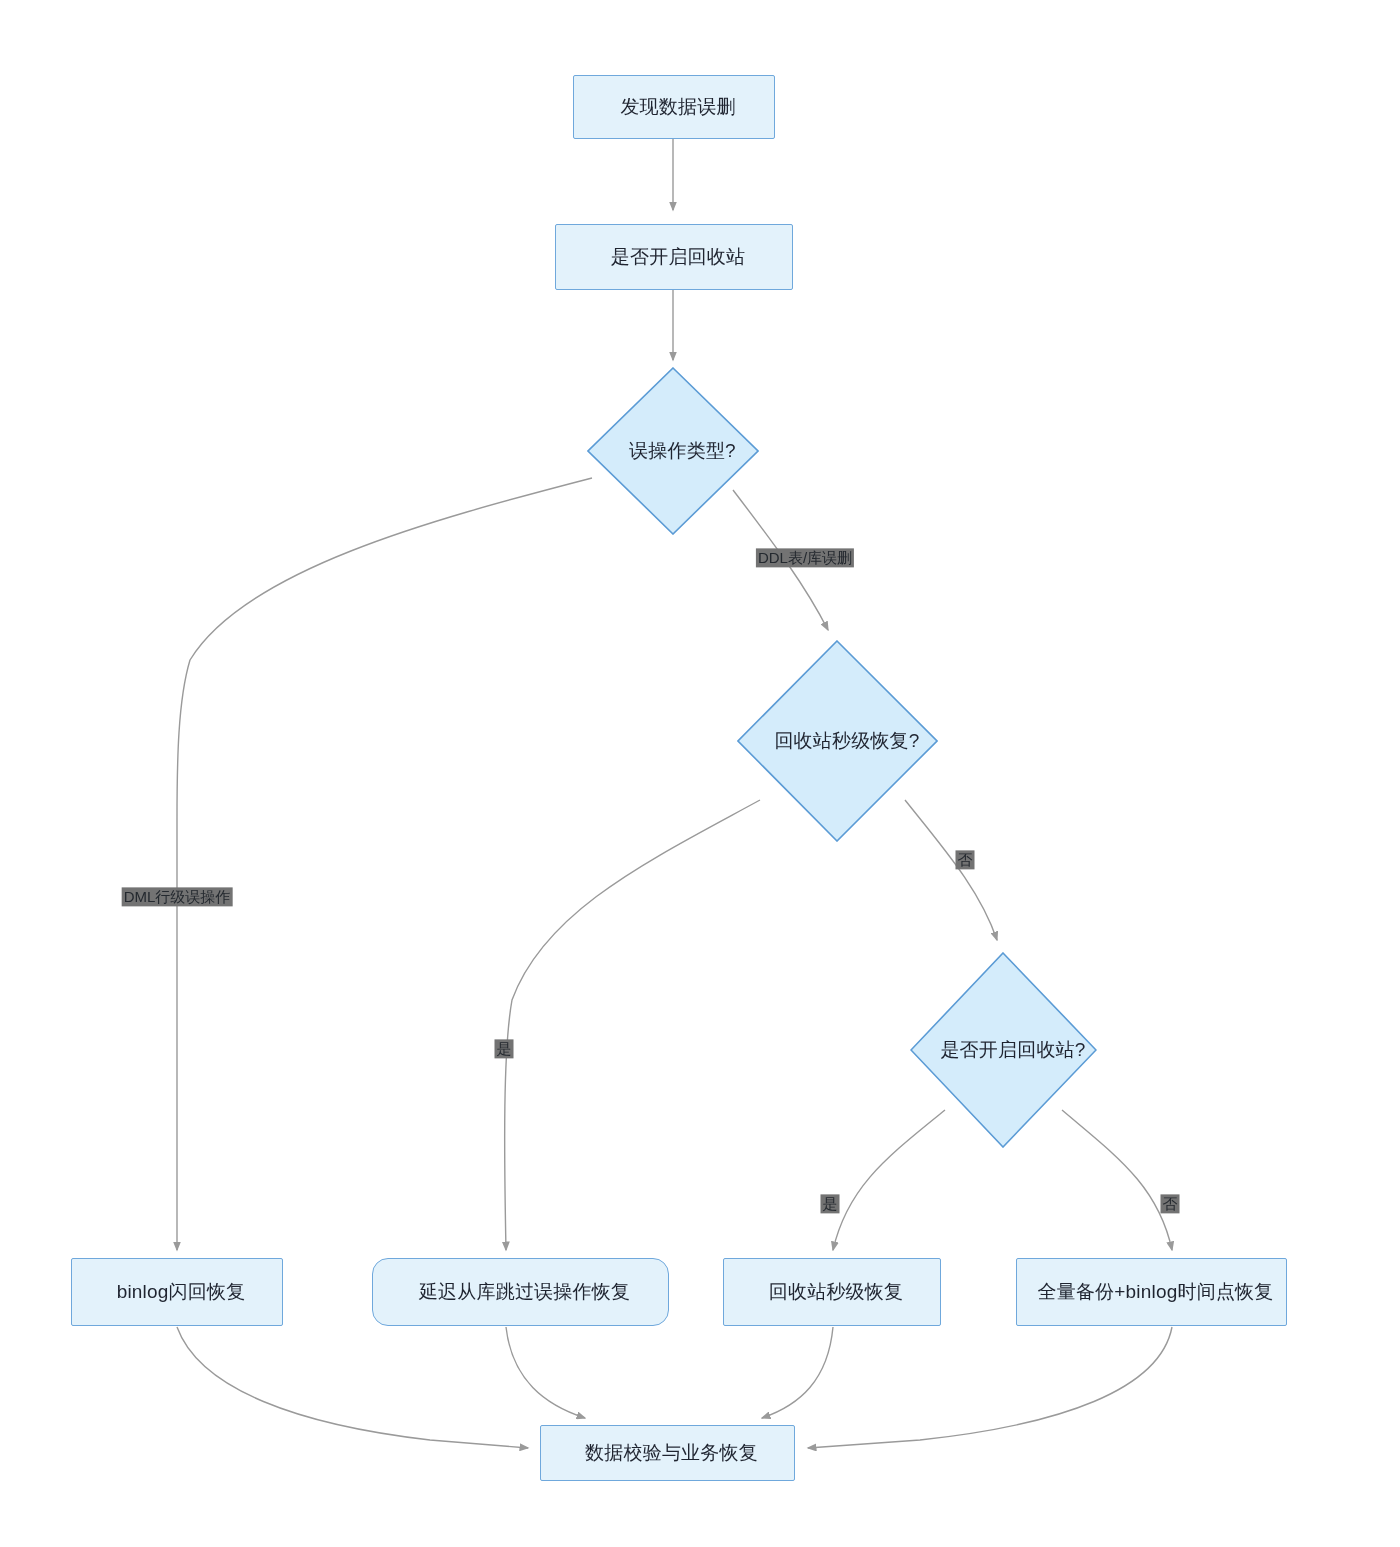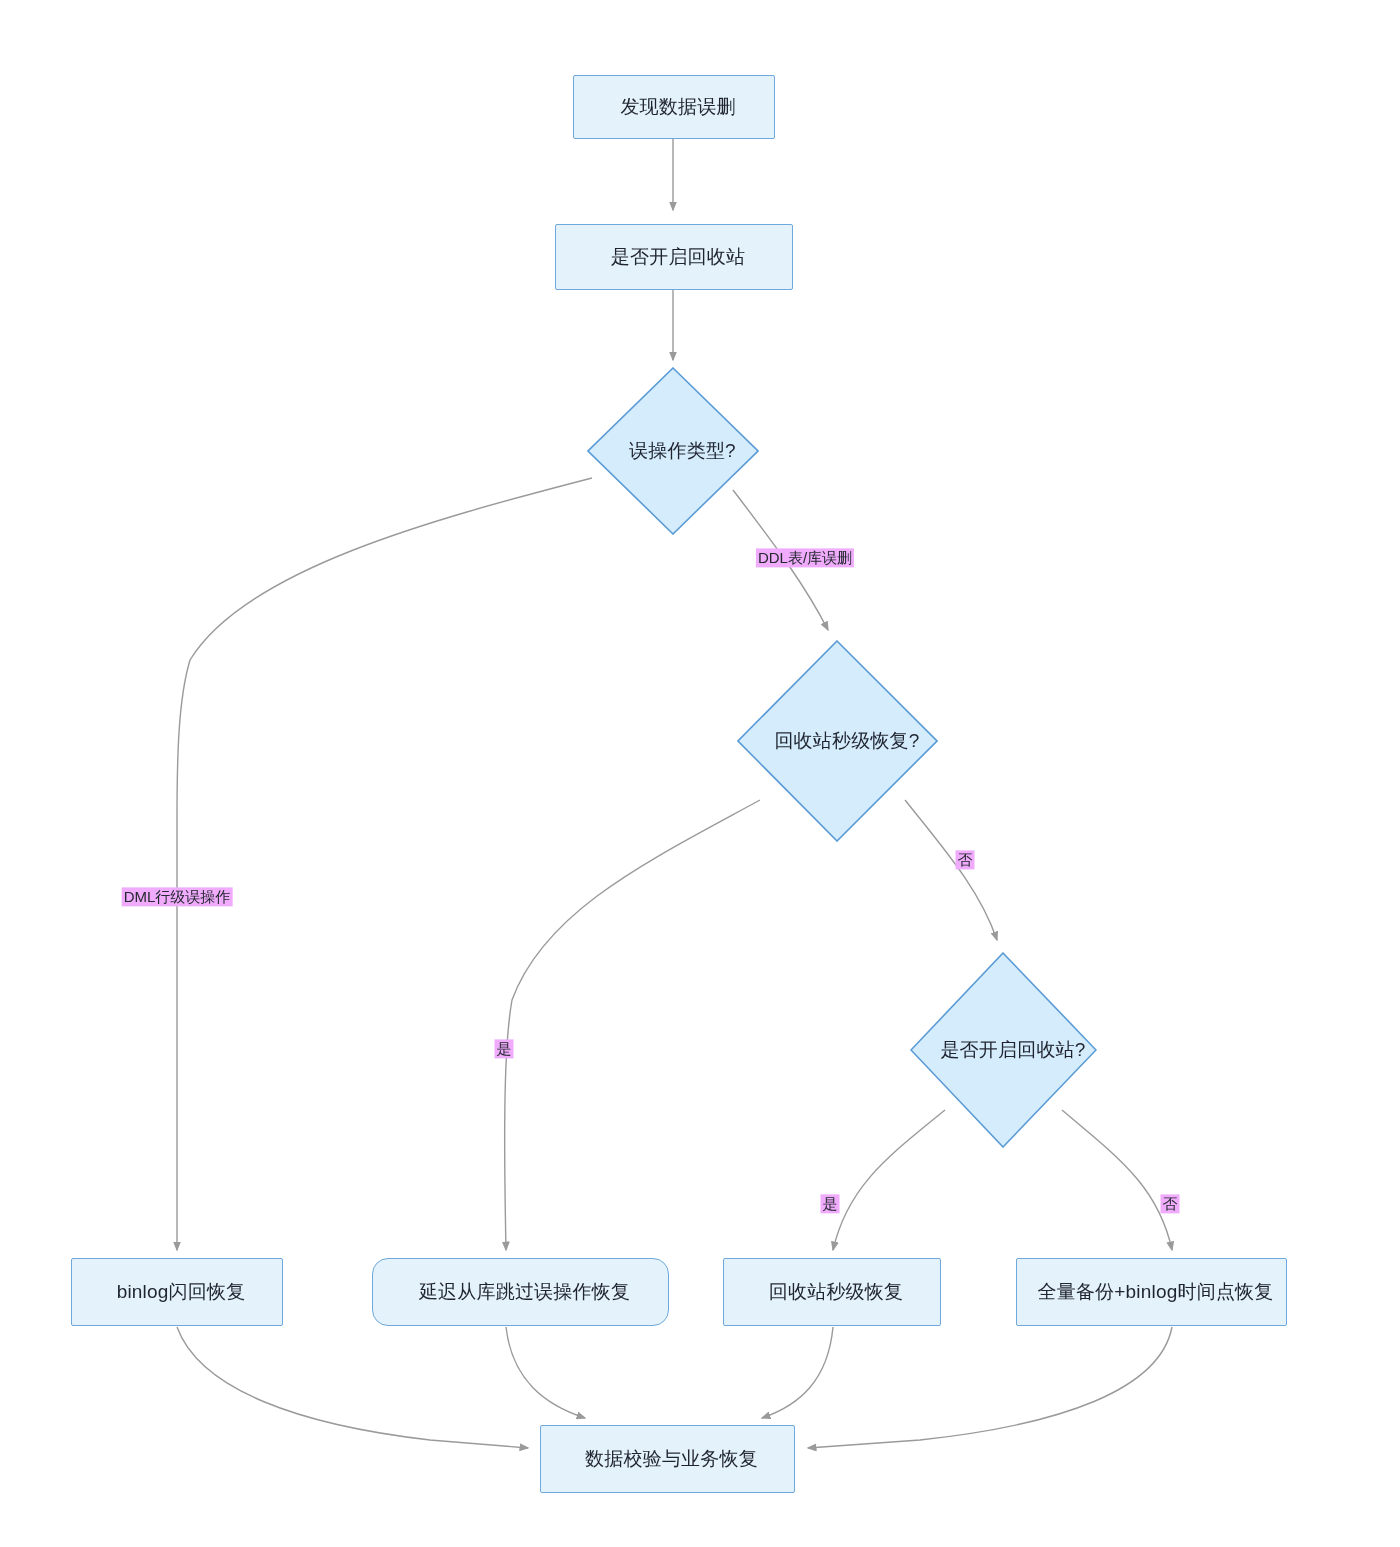--- a/index.html
+++ b/index.html
@@ -58,21 +58,21 @@
   .diamond-label {
     position: relative;
     z-index: 2;
     white-space: nowrap;
     margin-left: 11px;
   }
   .edge-label {
     position: absolute;
     font-size: 15px;
     color: #24292f;
-    background: #f0abfc;
+    background: #737373;
     padding: 1px 2px;
     white-space: nowrap;
     line-height: 1.15;
     transform: translate(-50%, -50%);
   }
 </style>
 </head>
 <body>
 
 <div id="flow-root">
@@ -150,21 +150,21 @@
   </div>
 
   <div class="node rect" style="left:723px; top:1258px; width:218px; height:68px;text-align:center;">
     <span>回收站秒级恢复</span>
   </div>
 
   <div class="node rect" style="left:1016px; top:1258px; width:271px; height:68px;">
     <span>全量备份+binlog时间点恢复</span>
   </div>
 
-  <div class="node rect" style="left:540px; top:1425px; width:255px; height:68px;">
+  <div class="node rect" style="left:540px; top:1425px; width:255px; height:56px;">
     <span>数据校验与业务恢复</span>
   </div>
 
   <div class="edge-label" style="left:177px; top:897px;">DML行级误操作</div>
 
   <div class="edge-label" style="left:805px; top:558px;">DDL表/库误删</div>
 
   <div class="edge-label" style="left:504px; top:1049px;">是</div>
 
   <div class="edge-label" style="left:965px; top:860px;">否</div>

